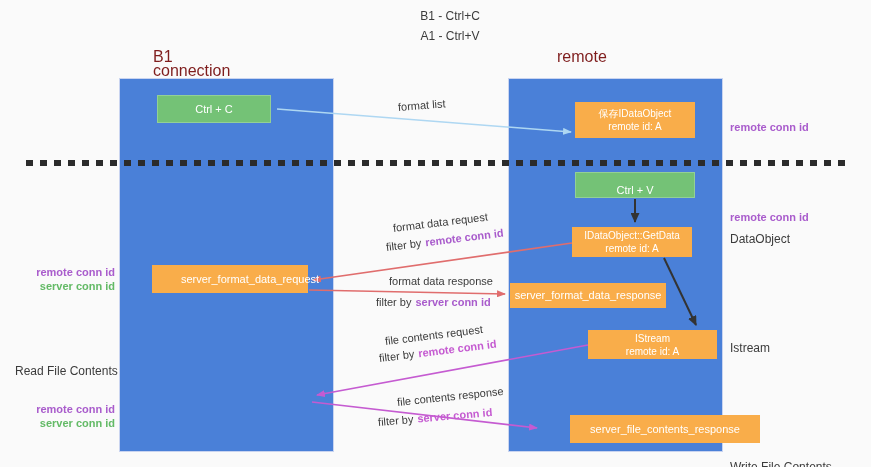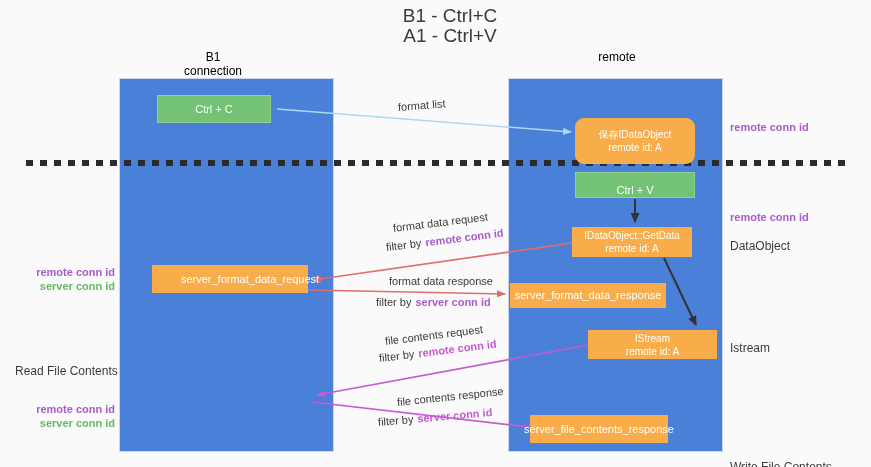--- a/index.html
+++ b/index.html
@@ -6,24 +6,24 @@
   body{
     width:871px;height:467px;
     background:#fafafa;
     font-family:"Liberation Sans",sans-serif;
     position:relative;overflow:hidden;
     color:var(--text-dark,#3b3b3b);
   }
   .canvas{position:absolute;inset:0;}
   
   .title{position:absolute;left:315px;top:6px;width:270px;text-align:center;
-    font-size:19px;line-height:20px;color:var(--text-dark,#3b3b3b);}
+    font-size:12px;line-height:20px;color:var(--text-dark,#3b3b3b);}
   
-  .lane-header{position:absolute;top:50px;width:120px;text-align:center;
-    font-size:12px;line-height:14px;color:#000000;}
+  .lane-header{position:absolute;top:50px;width:120px;text-align:left;
+    font-size:16px;line-height:14px;color:#7f1d1d;}
   #hdr-left{left:153px}
   #hdr-right{left:557px}
   
   .lane{position:absolute;top:78px;height:374px;width:215px;
     background:var(--lane-blue,#4a80d8);
     border:1px solid #c9d4f0;box-sizing:border-box;}
   #lane-left{left:119px}
   #lane-right{left:508px}
   
   .dashed-line{position:absolute;left:26px;top:160px;width:826px;height:6px;
@@ -102,21 +102,21 @@
     <line class="arrow-red" x1="572" y1="243" x2="313" y2="280" stroke-width="1.7" marker-end="url(#m-red)"></line>
     <line class="arrow-red" x1="309" y1="290" x2="505" y2="294" stroke-width="1.7" marker-end="url(#m-red)"></line>
     <line class="arrow-magenta-l" x1="588" y1="345" x2="317" y2="395" stroke-width="1.6" marker-end="url(#m-magenta)"></line>
     <line class="arrow-magenta-l" x1="312" y1="402" x2="537" y2="428" stroke-width="1.6" marker-end="url(#m-magenta)"></line>
   </svg>
 
   <div class="node green" style="left:157px;top:95px;width:114px;height:28px;">
     <span>Ctrl + C</span>
   </div>
 
-  <div class="node orange small" style="left:575px;top:118px;width:120px;height:46px;border-radius:9px;">
+  <div class="node orange small" style="left:575px;top:102px;width:120px;height:36px;">
     <span>保存IDataObject</span>
     <span>remote id: A</span>
   </div>
 
   <div class="node green" style="left:575px;top:172px;width:120px;height:26px;justify-content:flex-end;">
     <span>Ctrl + V</span>
   </div>
 
   <div class="node orange small" style="left:572px;top:227px;width:120px;height:30px;">
     <span>IDataObject::GetData</span>
@@ -130,27 +130,27 @@
   <div class="node orange" style="left:510px;top:283px;width:156px;height:25px;">
     <span>server_format_data_response</span>
   </div>
 
   <div class="node orange small" style="left:588px;top:330px;width:129px;height:29px;">
     <span>IStream</span>
     <span>remote id: A</span>
   </div>
 
 
-  <div class="node orange" style="left:530px;top:415px;width:138px;height:28px;">
+  <div class="node orange" style="left:570px;top:415px;width:190px;height:28px;">
     <span>server_file_contents_response</span>
   </div>
 
   <div class="side-label purple" style="left:730px;top:121px;">remote conn id</div>
   <div class="side-label purple" style="left:730px;top:211px;">remote conn id</div>
-  <div class="side-label plain" style="left:730px;top:239px;">DataObject</div>
+  <div class="side-label plain" style="left:730px;top:232px;">DataObject</div>
   <div class="side-label plain" style="left:730px;top:341px;">Istream</div>
   <div class="side-label plain" style="left:730px;top:423px;margin-top:37px;">Write File Contents</div>
 
   <div class="side-label side-left purple" style="top:266px;">remote conn id</div>
   <div class="side-label side-left greentxt" style="top:280px;">server conn id</div>
   <div class="side-label side-left plain" style="top:364px;">Read File Contents</div>
   <div class="side-label side-left purple" style="top:403px;">remote conn id</div>
   <div class="side-label side-left greentxt" style="top:417px;">server conn id</div>
 
   <div class="mid" style="left:398px;top:101px;transform:rotate(-4.5deg);">format list</div>

